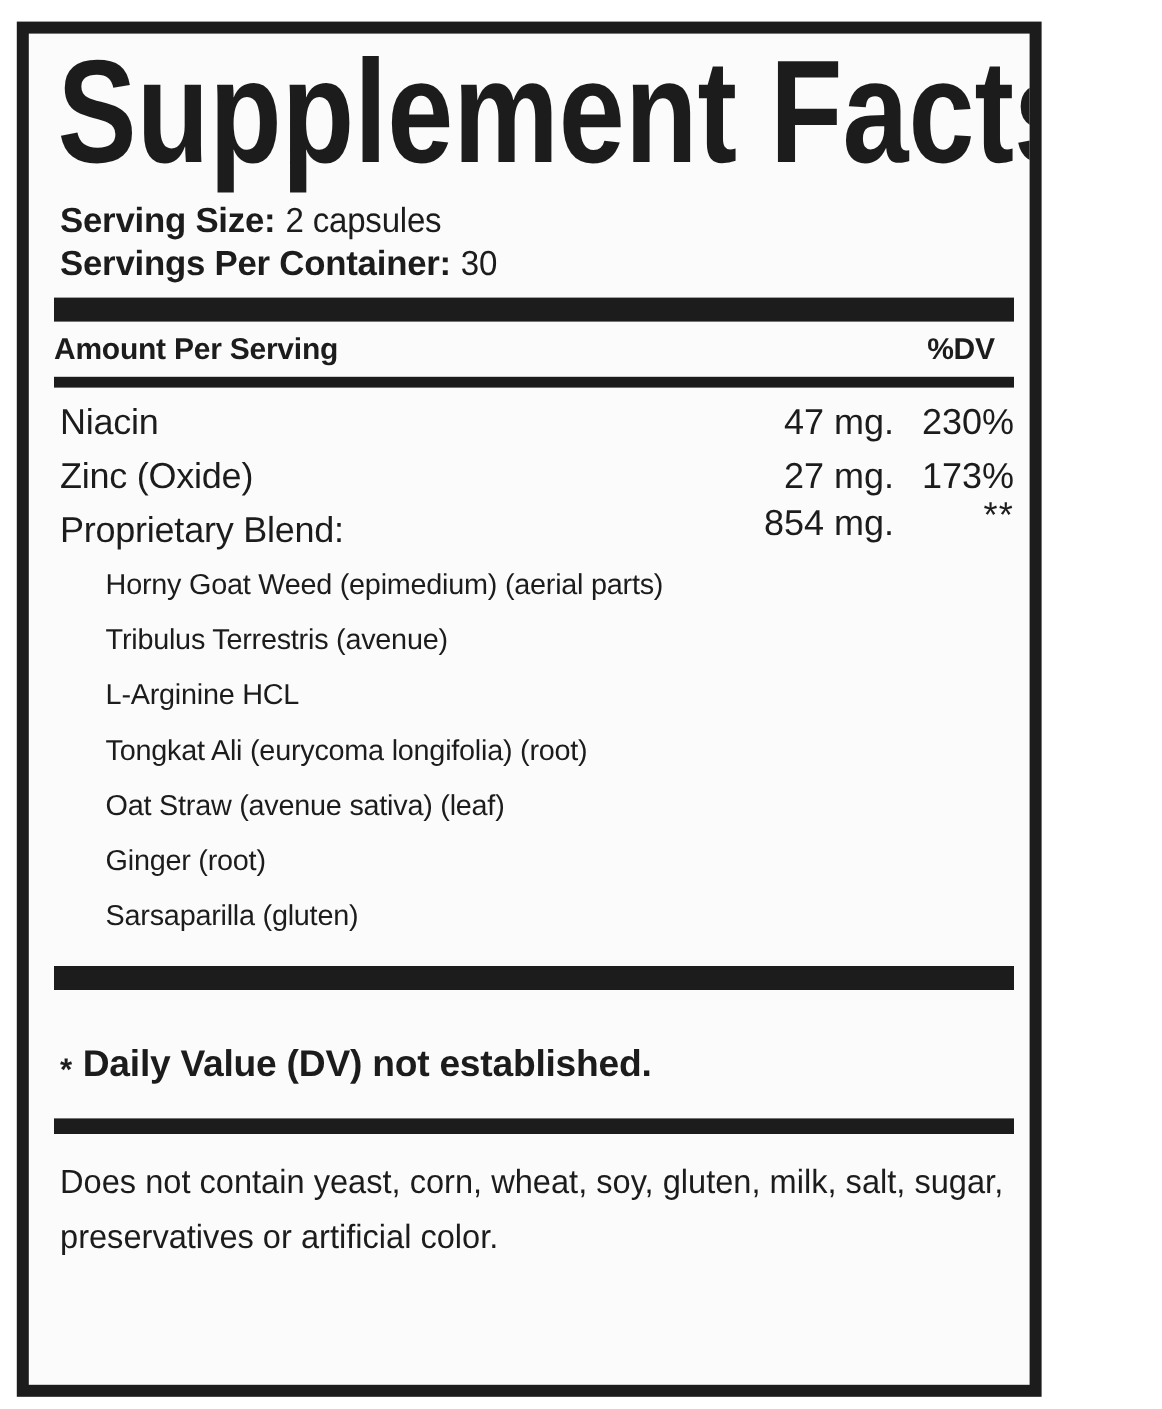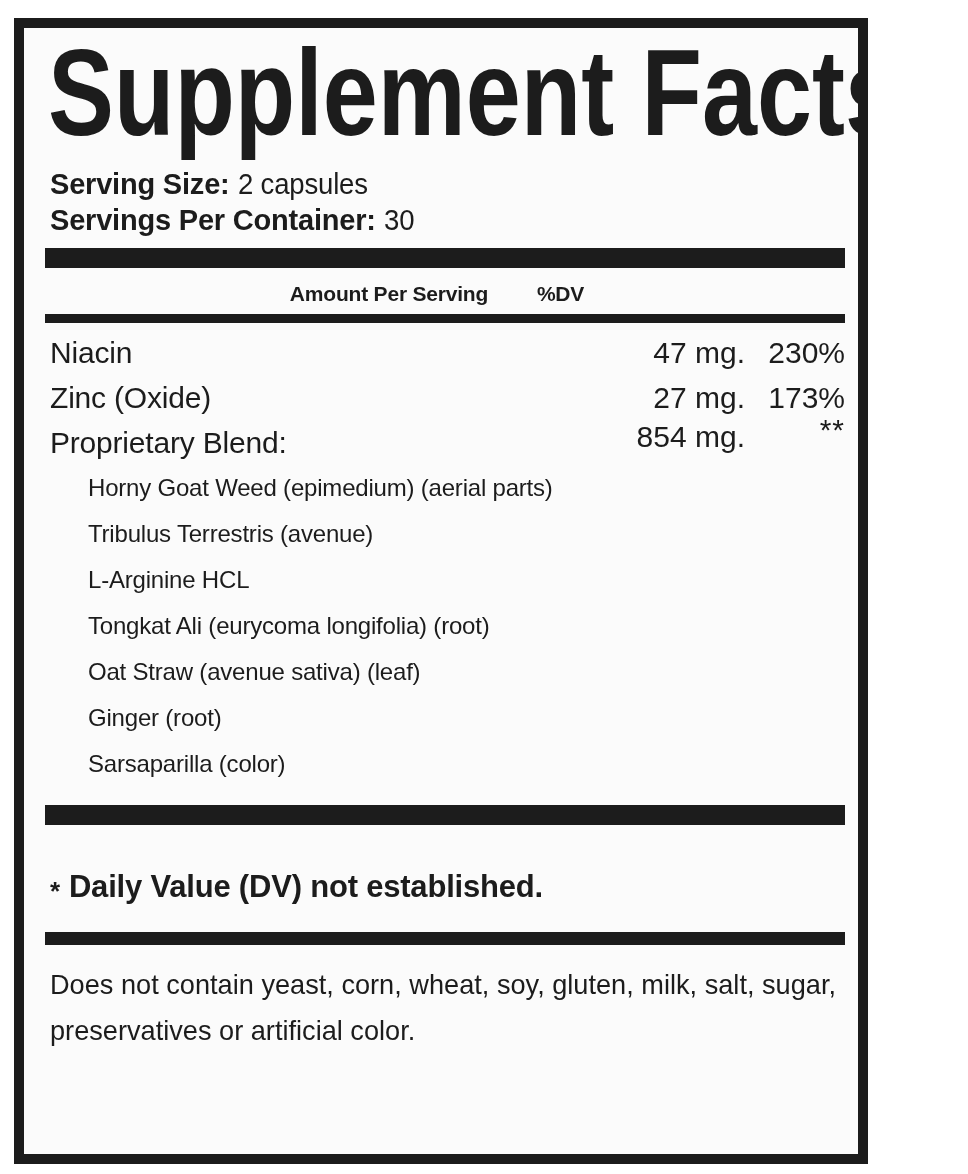--- a/index.html
+++ b/index.html
@@ -20,22 +20,22 @@
                     font-weight:bold; }
   .serving-block { margin-top:6px; padding-left:5px; }
   .serving-line { font-size:29px; line-height:36px; font-weight:bold; letter-spacing:-0.2px; }
   .serving-line .value { font-weight:normal; font-size:29px; display:inline-block;
                          transform:scaleX(0.95); transform-origin:left; margin-left:8px; }
   .bar { background:var(--ink); width:100%; }
   .bar-thick  { height:20px; }
   .bar-thin   { height:9px;  }
   .bar-medium { height:13px; }
   .bar-1 { margin-top:10px; }
-  .col-header { display:flex; justify-content:center; align-items:flex-end;
-                height:46px; padding-bottom:8px; font-weight:bold; font-size:21px;
+  .col-header { display:flex; justify-content:space-between; align-items:flex-end;
+                height:46px; padding-bottom:8px; font-weight:bold; font-size:25px;
                 letter-spacing:-0.2px; }
   .col-header .amount-h { text-align:right; }
   .col-header .dv-h { width:112px; text-align:right; padding-right:16px; }
   .nutrient-rows { padding:7px 0 2px 5px; }
   .nutrient-row { display:flex; align-items:baseline; font-size:30px; line-height:45px; }
   .nutrient-row .n-name { flex:1; letter-spacing:-0.2px; }
   .nutrient-row .n-amount { width:160px; text-align:right; }
   .nutrient-row .n-dv { width:100px; text-align:right; }
   .row-blend .n-amount { position:relative; top:-6px; }
   .row-blend .n-dv { position:relative; top:-13px; font-size:30px; letter-spacing:1px; }
@@ -104,21 +104,21 @@
       <span class="n-dv">**</span>
     </div>
 
     <div class="blend-list">
       <div class="blend-item">Horny Goat Weed (epimedium) (aerial parts)</div>
       <div class="blend-item">Tribulus Terrestris (avenue)</div>
       <div class="blend-item">L-Arginine HCL</div>
       <div class="blend-item">Tongkat Ali (eurycoma longifolia) (root)</div>
       <div class="blend-item">Oat Straw (avenue sativa) (leaf)</div>
       <div class="blend-item">Ginger (root)</div>
-      <div class="blend-item">Sarsaparilla (color)</div>
+      <div class="blend-item">Sarsaparilla (gluten)</div>
     </div>
   </div>
 
   <div class="bar bar-thick bar-2"></div>
 
   <div class="footnote">
     <span class="asterisk">*</span><span>Daily Value (DV) not established.</span>
   </div>
 
   <div class="bar bar-medium bar-3"></div>

